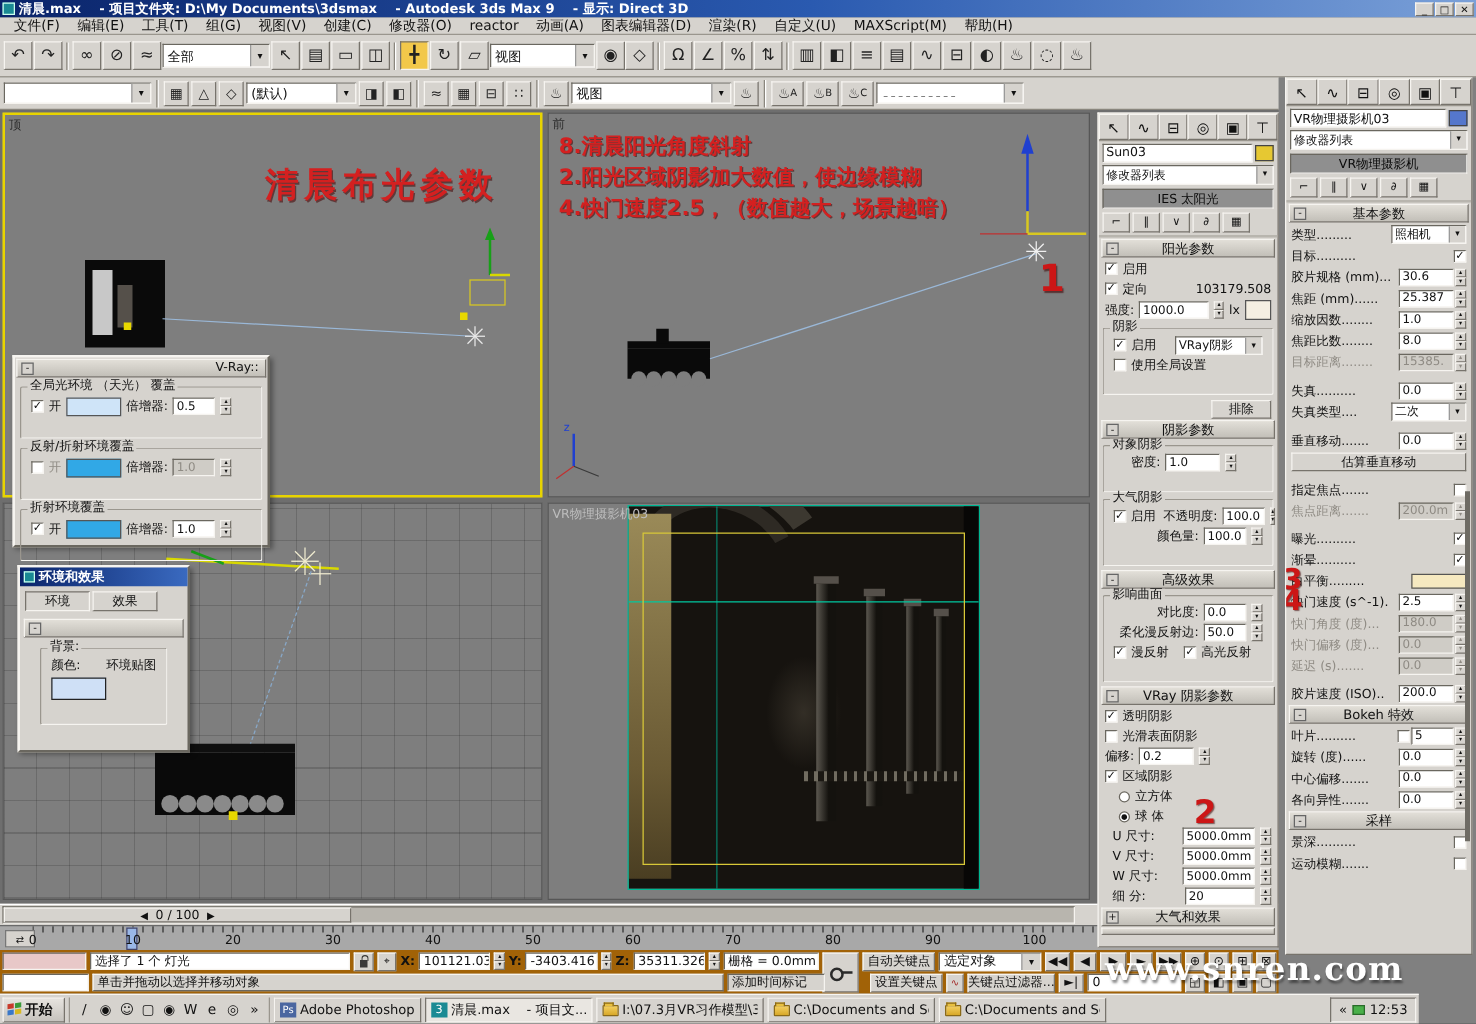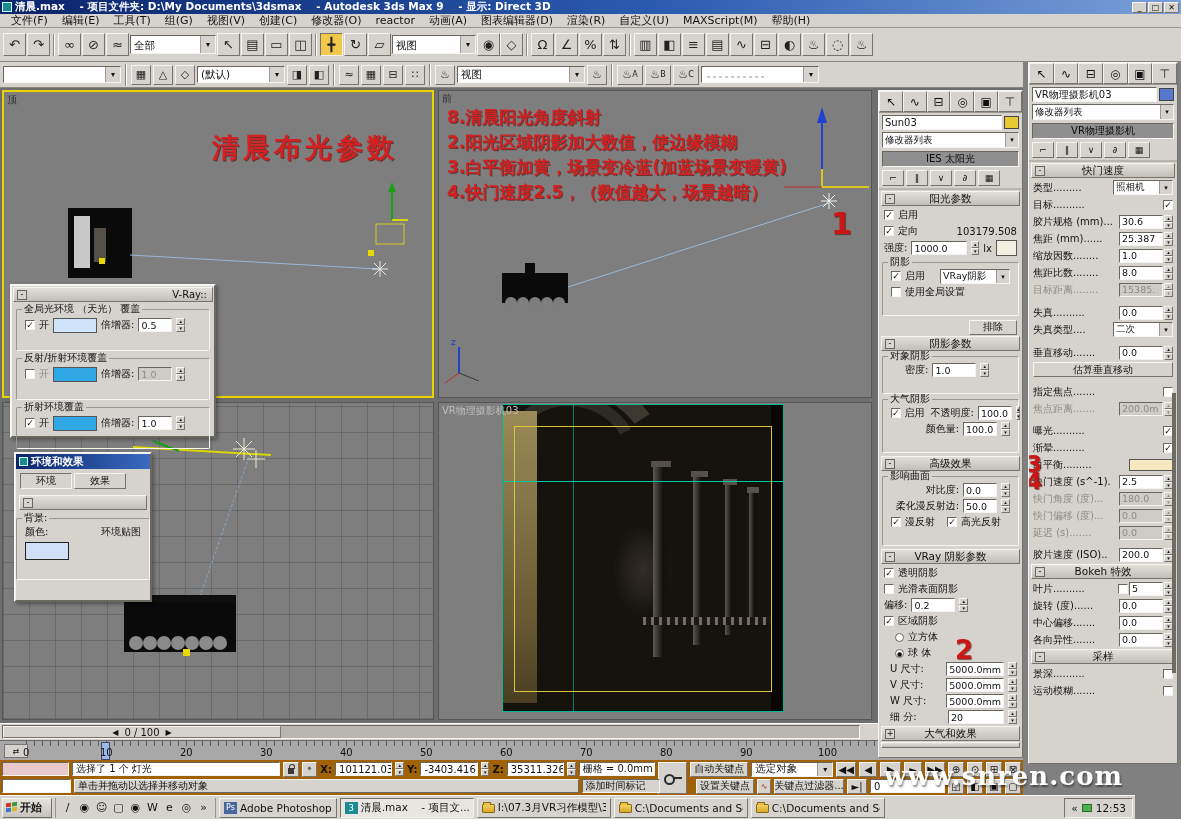--- a/index.html
+++ b/index.html
@@ -345,21 +345,20 @@
             <rect x="364" y="158" width="6" height="6" fill="#e8d800"></rect>
           </svg>
         </div>
 
         <div class="vp" style="left:438px;top:2px;width:434px;height:308px">
           <span class="vplabel">前</span>
           <div style="position:absolute;left:8px;top:14px;z-index:3">
 
           <div class="overlay-red" style="position:static;font-size:17px;line-height:25px">8.清晨阳光角度斜射</div>
               <div class="overlay-red" style="position:static;font-size:17px;line-height:25px">2.阳光区域阴影加大数值，使边缘模糊</div>
-              <div class="overlay-red" style="position:static;font-size:17px;line-height:25px">3.白平衡加黄，场景变冷蓝(加蓝场景变暖黄)</div>
               <div class="overlay-red" style="position:static;font-size:17px;line-height:25px">4.快门速度2.5，（数值越大，场景越暗）</div>
             </div>
           <div class="marker" style="position:absolute;left:392px;top:118px;font-size:30px">1</div>
           <svg width="434" height="308" style="position:absolute;left:0;top:0">
             <rect x="63" y="182" width="66" height="6" fill="#0a0a0a"></rect>
             <rect x="63" y="188" width="66" height="24" fill="#0a0a0a"></rect>
             <g fill="#7e7e7e">
               <circle cx="72" cy="212" r="6"></circle>
                 <circle cx="84" cy="212" r="6"></circle>
                 <circle cx="96" cy="212" r="6"></circle>
@@ -571,21 +570,21 @@
             <span class="sbtn">
               <span>∂</span>
             </span>
             <span class="sbtn">
               <span>▦</span>
             </span>
           </div>
 
         <div class="rhead">
             <span class="rcol">-</span>
-            <span>快门速度</span>
+            <span>基本参数</span>
           </div>
 
         <div class="pr">
             <span class="lab">类型.........</span>
             <span class="ctrl">
               <span class="minicombo">
                 <span>照相机</span>
                 <span class="dd"></span>
               </span>
             </span>
@@ -1130,21 +1129,21 @@
       <span style="width:9px;height:9px;background:#1a8a94;border:1px solid #cfe"></span>
       <span>环境和效果</span>
     </div>
     <div style="display:flex;gap:2px;padding:4px 4px 0">
       <span class="pbtn" style="width:52px;height:16px;border-color:#77736c #f6f4f0 #f6f4f0 #77736c">环境</span>
       <span class="pbtn" style="width:52px;height:16px">效果</span>
     </div>
     <div class="rhead" style="margin:6px 3px 2px">
         <span class="rcol">-</span>
       </div>
-    <div class="grp" style="margin:8px 0 3px;height:62px">
+    <div class="grp" style="margin:8px 16px 3px;height:62px">
       <span class="glabel">背景:</span>
       <div class="crow">
           <span>颜色:</span>
           <span style="margin-left:auto">环境贴图</span>
         </div>
       <div class="crow" style="height:22px">
           <span class="swatch" style="width:44px;height:18px;background:#cfe0f6;border:1px solid #222"></span>
         </div>
     </div>
   </div>

